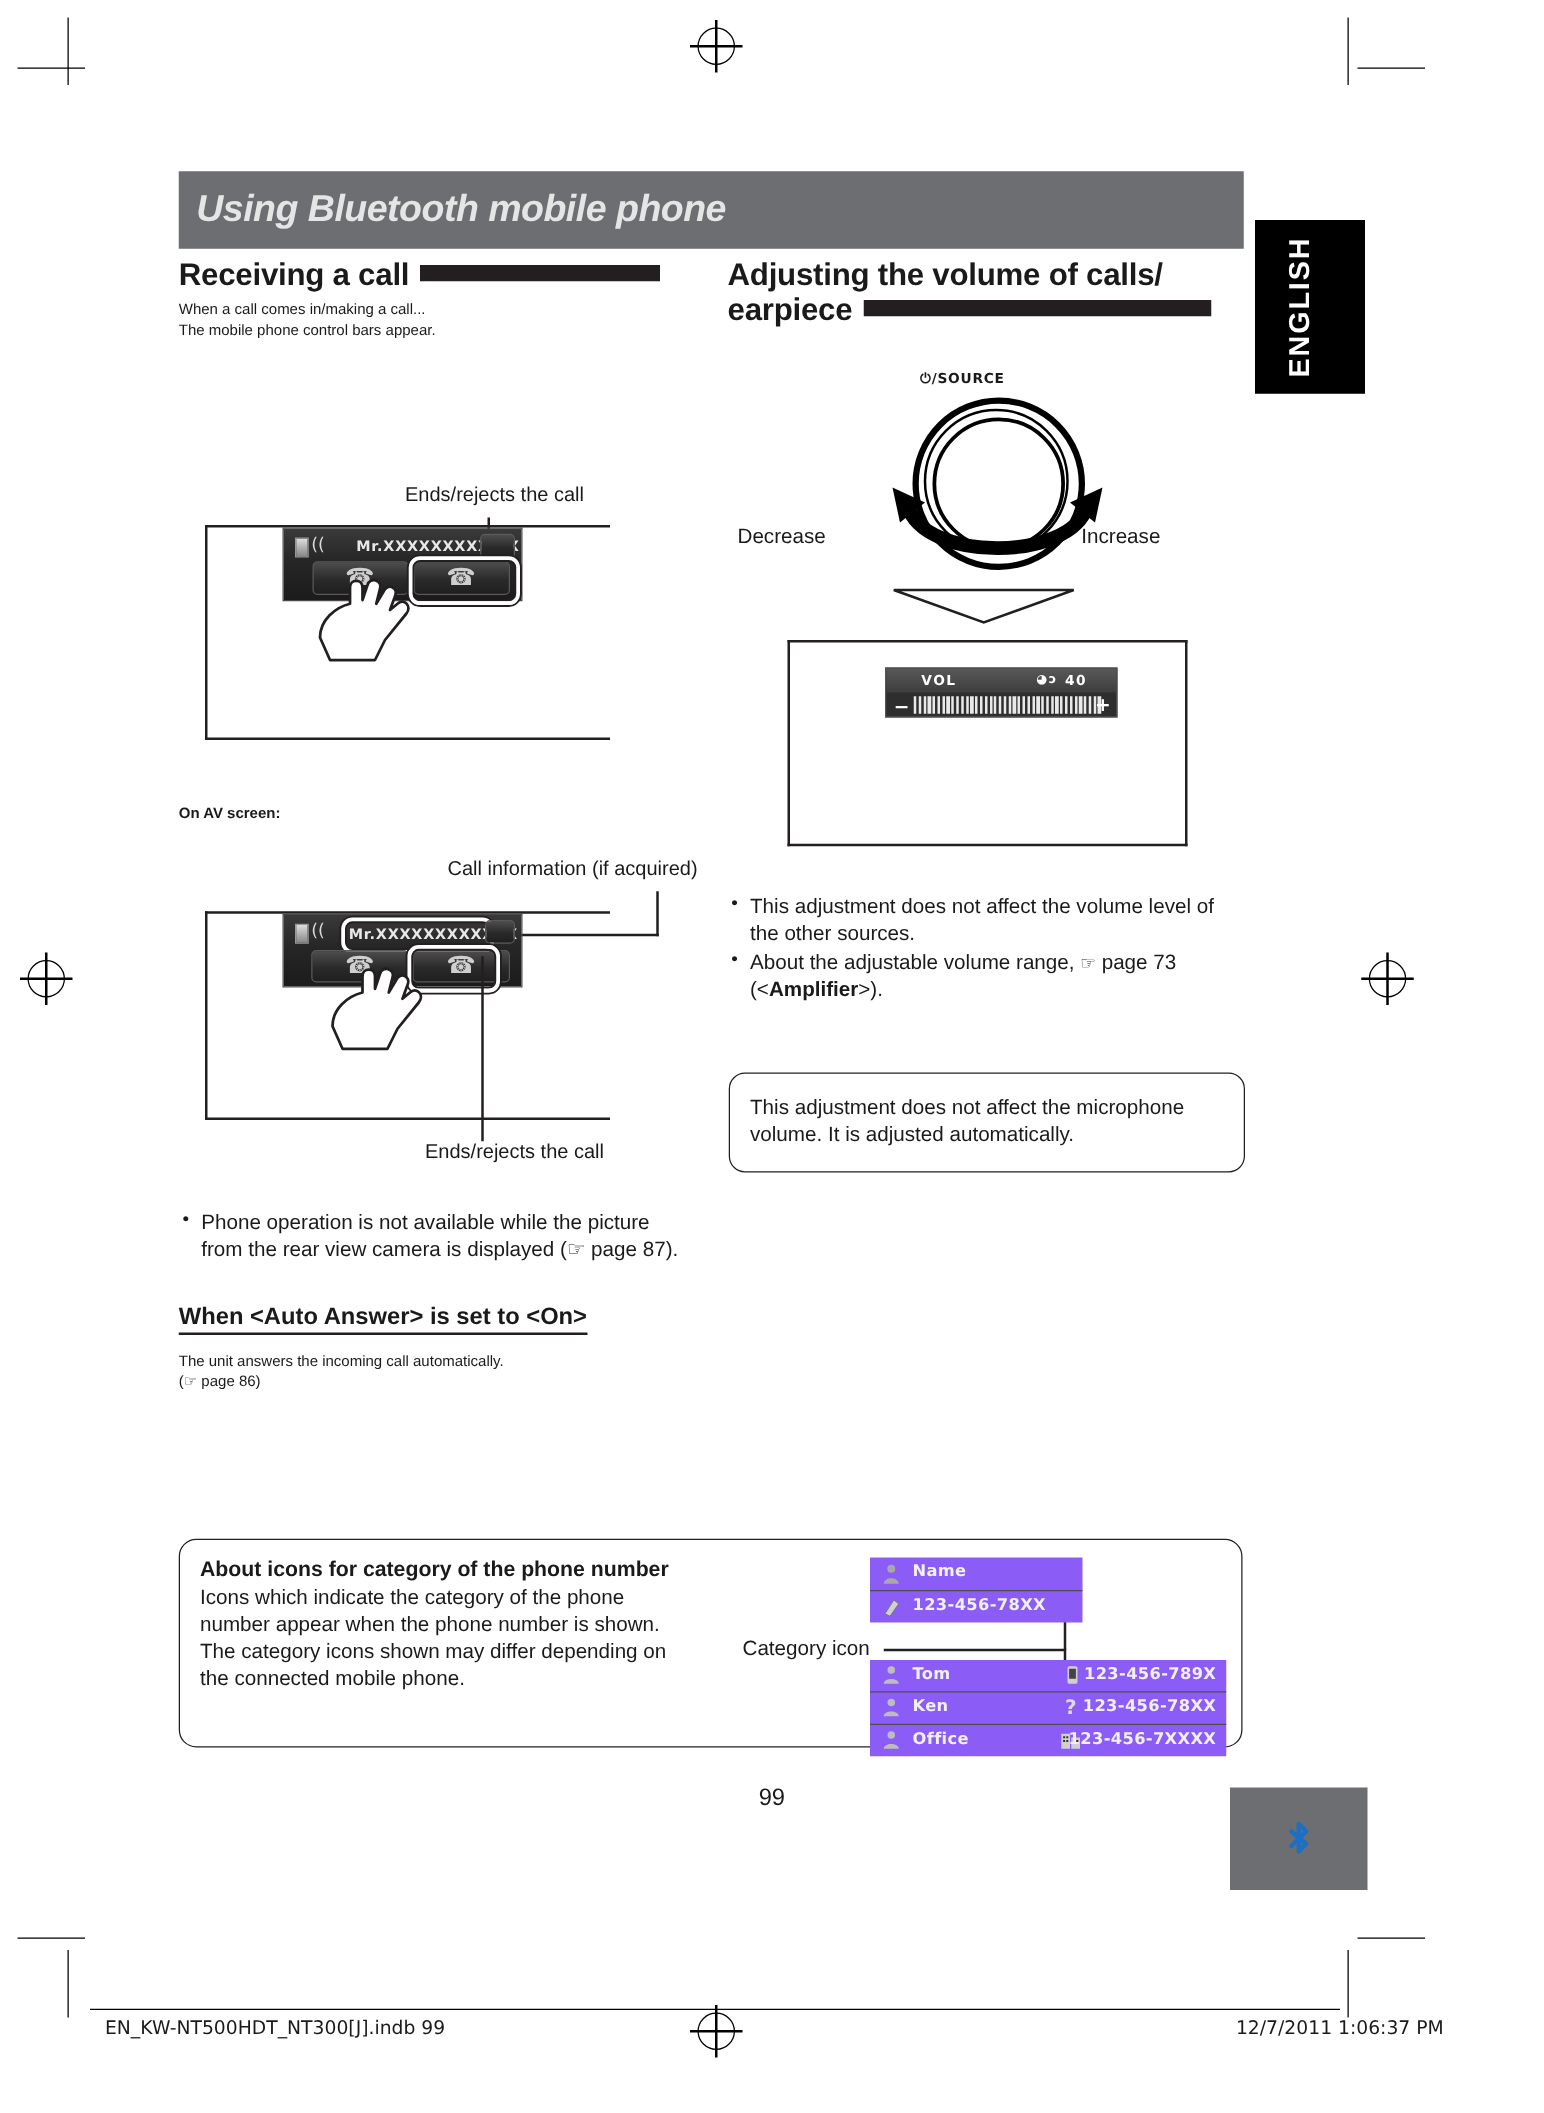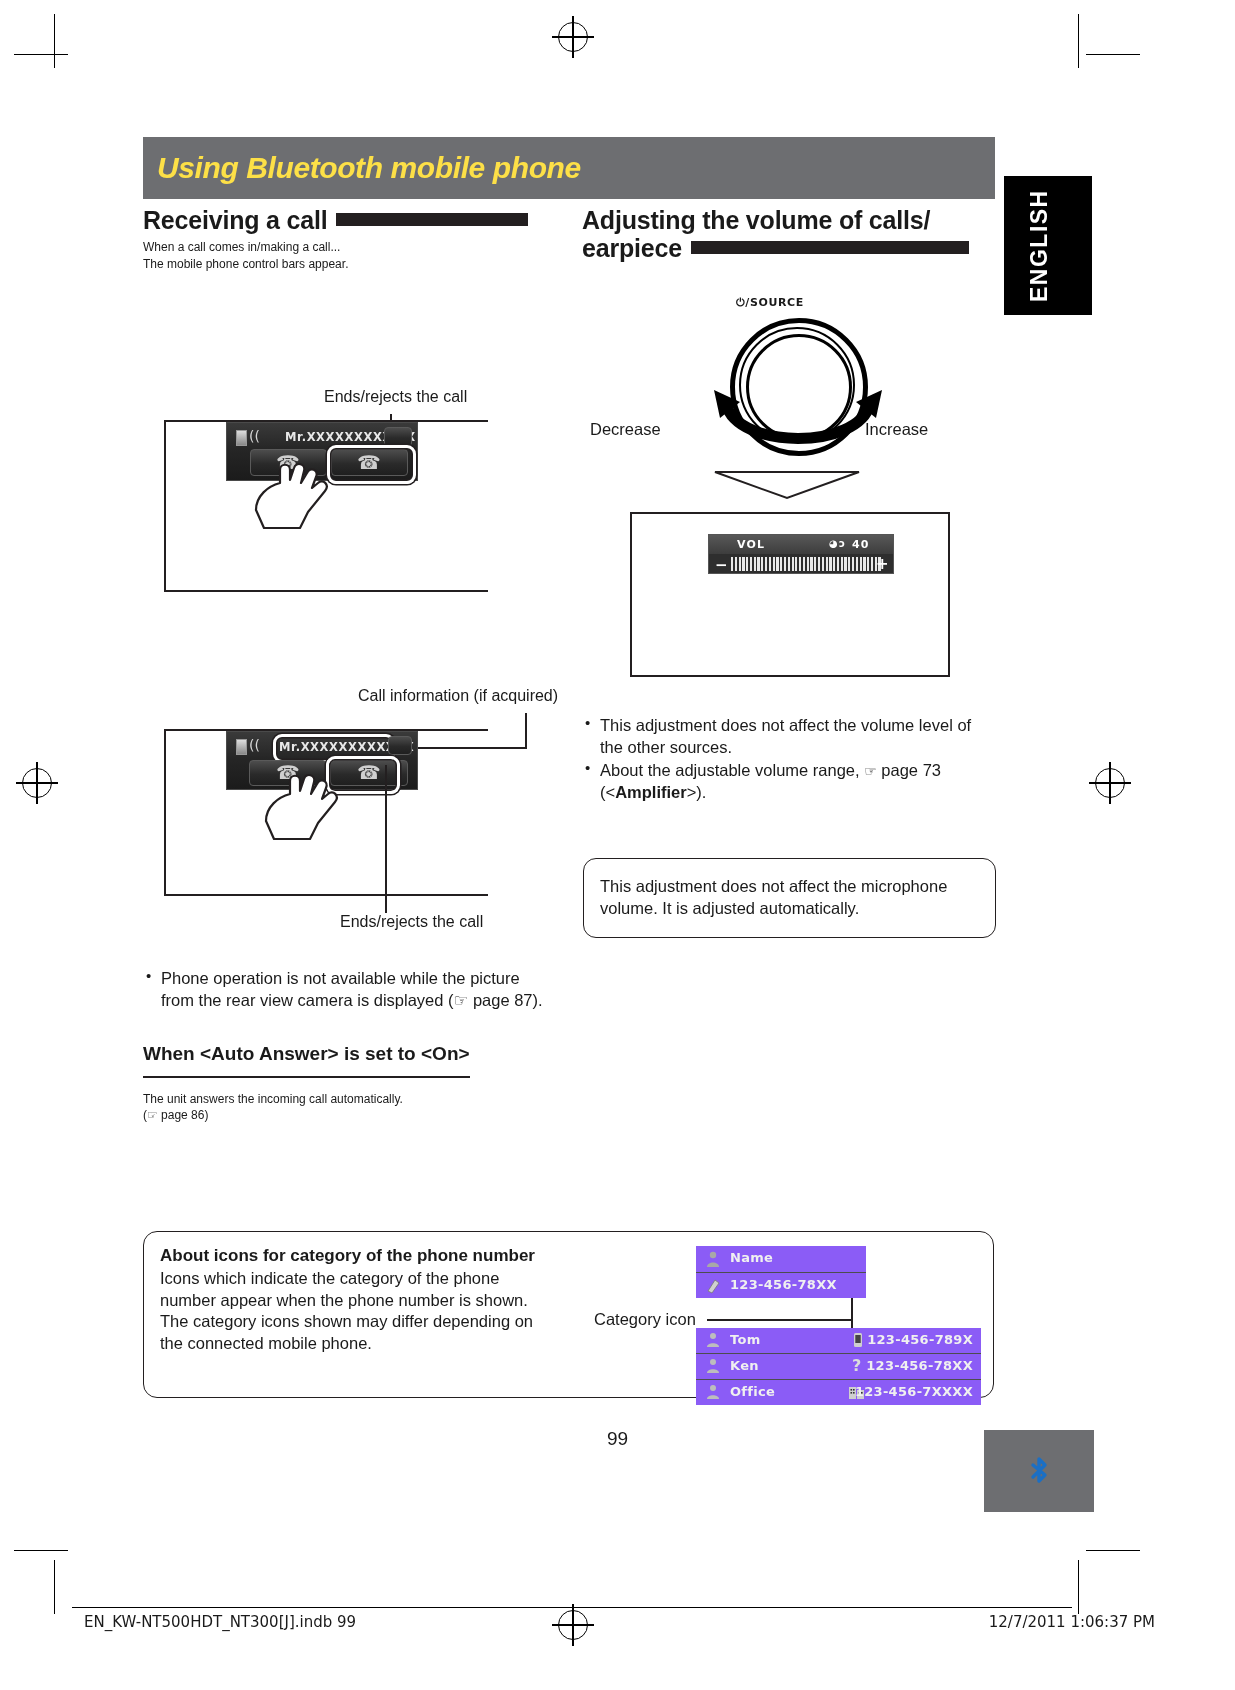--- a/index.html
+++ b/index.html
@@ -10,21 +10,21 @@
   
   .cropmark{position:absolute;background:#000;}
   .reg{position:absolute;border:1.5px solid #000;border-radius:50%;}
   .reg:before,.reg:after{content:"";position:absolute;background:#000;}
   .reg:before{left:50%;top:-7px;width:1.5px;height:calc(100% + 14px);margin-left:-0.75px;}
   .reg:after{top:50%;left:-7px;height:1.5px;width:calc(100% + 14px);margin-top:-0.75px;}
 
   
   .chapter-band{position:absolute;left:143px;top:137px;width:852px;height:62px;
        background:#6d6e71;display:flex;align-items:center;}
-  .chapter-band span{color:#fde047;font-size:30px;font-weight:bold;font-style:italic;
+  .chapter-band span{color:#e5e5e5;font-size:30px;font-weight:bold;font-style:italic;
        padding-left:14px;letter-spacing:-0.4px;font-stretch:condensed;}
 
   
   .lang-tab{position:absolute;left:1004px;top:176px;width:88px;height:139px;background:#000;}
   .lang-tab span{position:absolute;color:#fff;font-size:23px;font-weight:bold;
        letter-spacing:1.5px;transform:rotate(-90deg);transform-origin:left top;
        left:22px;top:126px;white-space:nowrap;}
 
   
   .col-left{position:absolute;left:143px;top:206px;width:410px;}
@@ -39,21 +39,21 @@
   .b{font-weight:bold;}
 
   ul.bullets{list-style:none;margin:10px 0 0 0;padding:0;}
   ul.bullets li{font-size:16.5px;line-height:1.34;position:relative;
        padding-left:18px;margin-bottom:1px;}
   ul.bullets li:before{content:"\2022";position:absolute;left:3px;top:-1px;font-size:15px;}
 
   .hand-ptr{font-family:"DejaVu Sans",sans-serif;font-size:14px;}
 
   h3.ul-head{font-size:19px;font-weight:bold;margin:0;display:inline-block;
-       border-bottom:2px solid #231f20;padding-bottom:11px;}
+       border-bottom:2px solid #231f20;padding-bottom:1px;}
 
   
   .illus{position:absolute;}
   .frame-line{position:absolute;background:#231f20;}
   .callout-txt{position:absolute;font-size:16px;white-space:nowrap;}
 
   
   .devbar{position:absolute;background:linear-gradient(#3a3a3a,#262626 45%,#1b1b1b);
        border:1px solid #4a4a4a;}
   .dev-title{position:absolute;color:#e8e8e8;font-size:11.5px;font-weight:bold;
@@ -183,20 +183,23 @@
       </div>
       <div class="hl" style="left:100px;top:22px;width:83px;height:33px;"></div>
     </div>
 
     <svg class="hand" style="left:90px;top:74px;" width="86" height="76" viewBox="0 0 86 76">
       <path d="M6 54 C6 40 18 30 30 27 L30 14 C30 7 40 7 40 14 L40 24 L44 12 C46 5 56 8 54 15 L51 27
                L57 17 C60 10 69 14 66 21 L62 32 L68 27 C73 22 80 29 75 35 L58 56 L50 72 L14 72 Z" fill="#ffffff" stroke="#231f20" stroke-width="2.2" stroke-linejoin="round"></path>
     </svg>
   </div>
 
+  <div style="position:absolute;left:143px;top:643px;width:410px;">
+    <p class="body b" style="margin:0;">On AV screen:</p>
+  </div>
 
   <div class="illus" style="left:160px;top:685px;width:400px;height:250px;">
     <div class="callout-txt" style="left:198px;top:2px;">Call information (if acquired)</div>
 
     <div class="frame-line" style="left:365px;top:28px;width:1.6px;height:36px;"></div>
     <div class="frame-line" style="left:232px;top:62px;width:135px;height:1.6px;"></div>
 
     <div class="frame-line" style="left:4px;top:44px;width:324px;height:1.6px;"></div>
     <div class="frame-line" style="left:4px;top:44px;width:1.6px;height:167px;"></div>
     <div class="frame-line" style="left:4px;top:209px;width:324px;height:1.6px;"></div>

